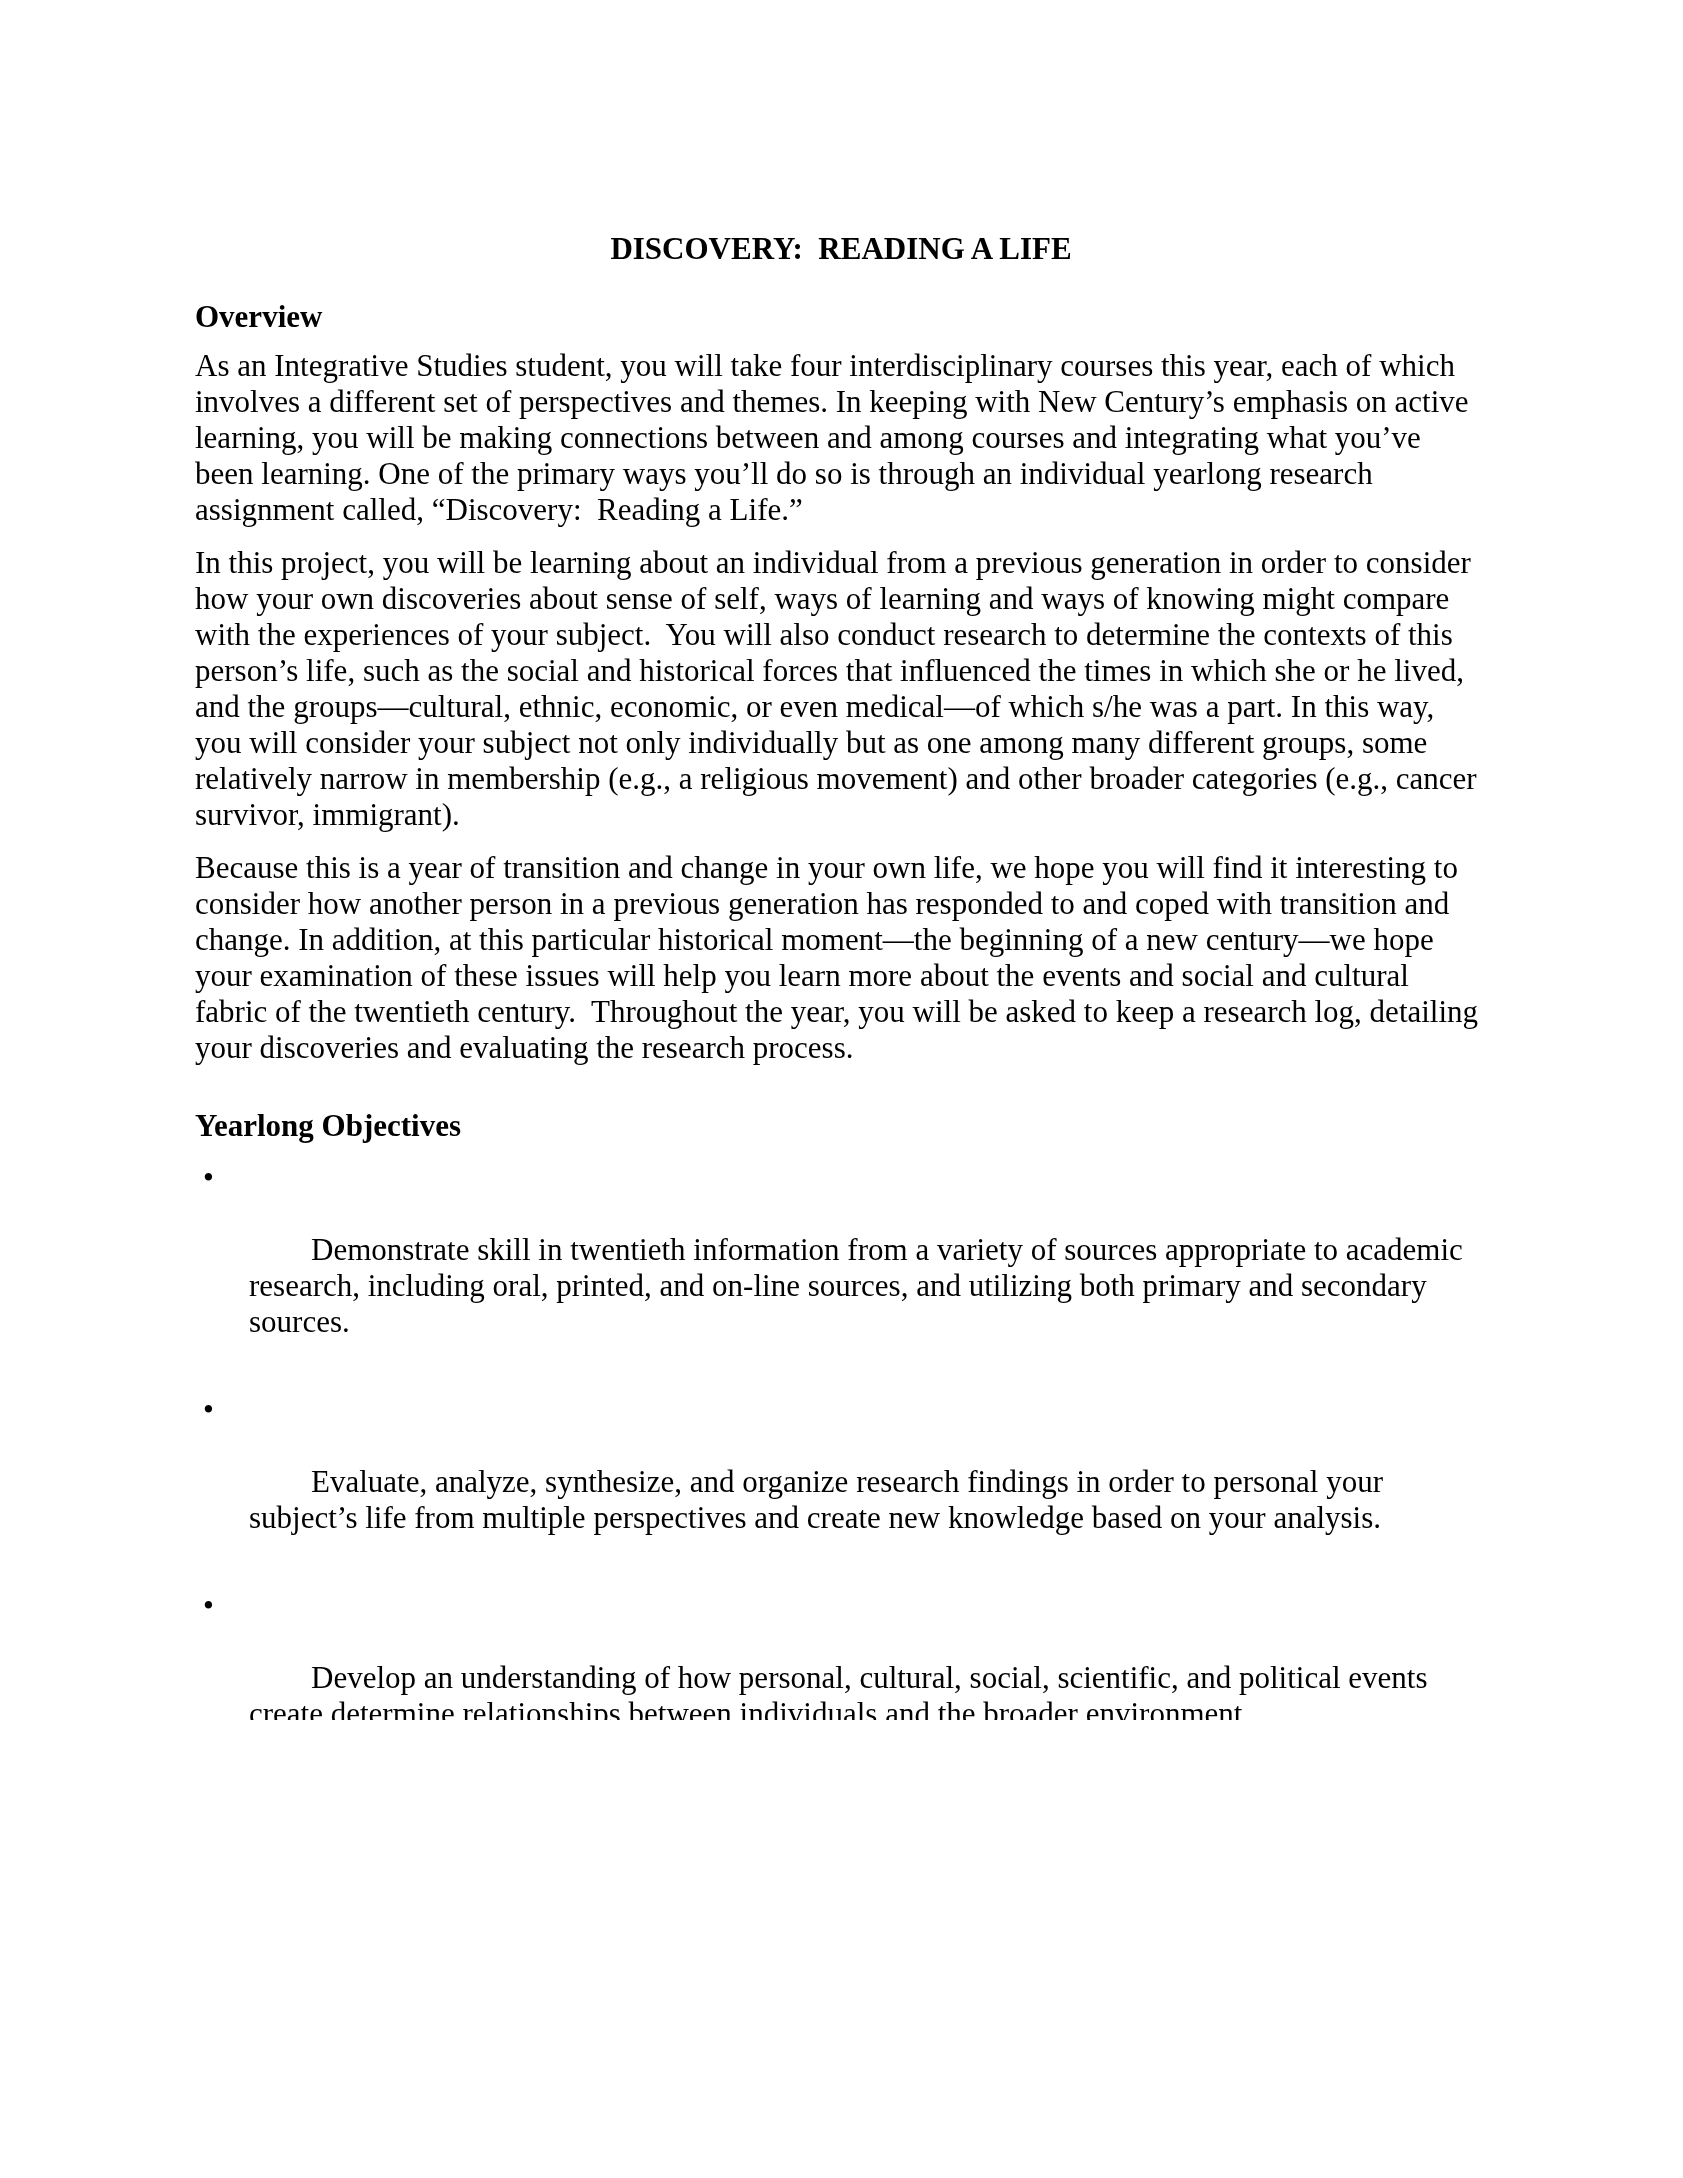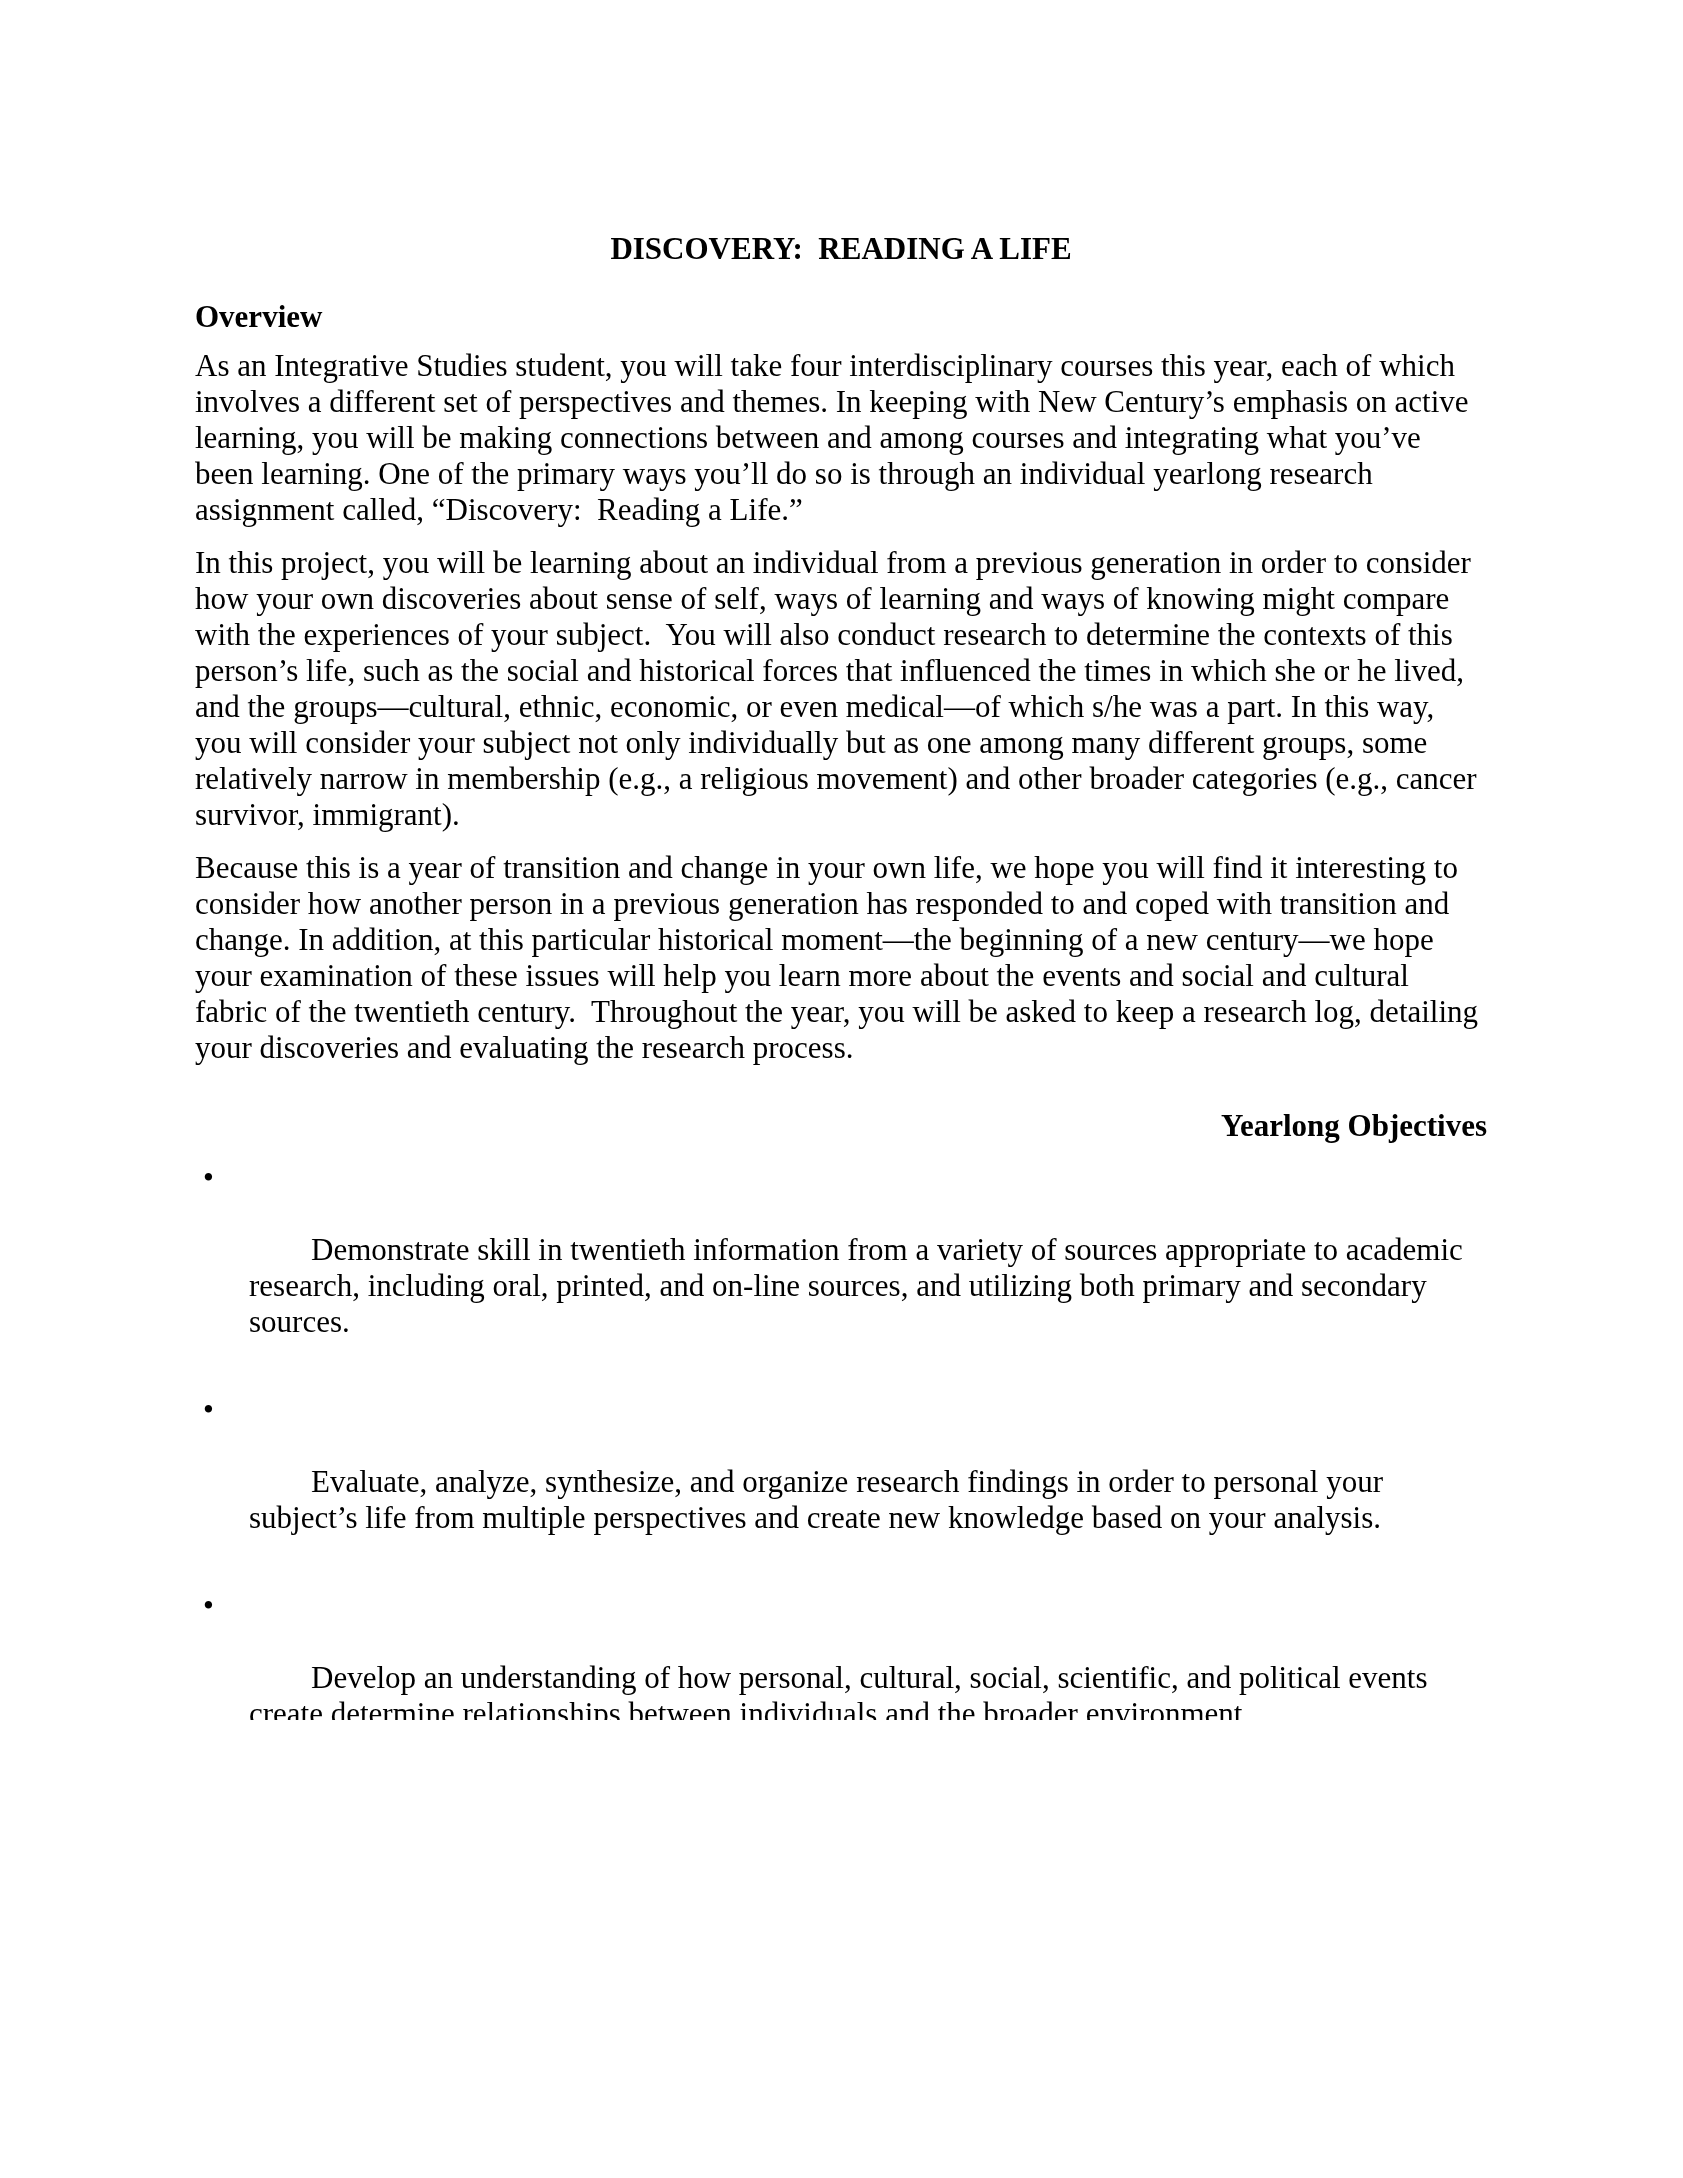--- a/index.html
+++ b/index.html
@@ -43,21 +43,20 @@
     font-weight: bold;
     white-space: pre-wrap;
   }
   p.body-para {
     margin: 0 0 17px 0;
     white-space: pre-wrap;
   }
   h2.objectives-heading {
     margin-top: 41px;
     margin-bottom: 16px;
-    text-align: right;
   }
   ul.bullets {
     list-style: none;
     margin: 0;
     padding: 0;
   }
   li.bullet-item {
     position: relative;
     padding-left: 54px;
     margin-bottom: 16px;

